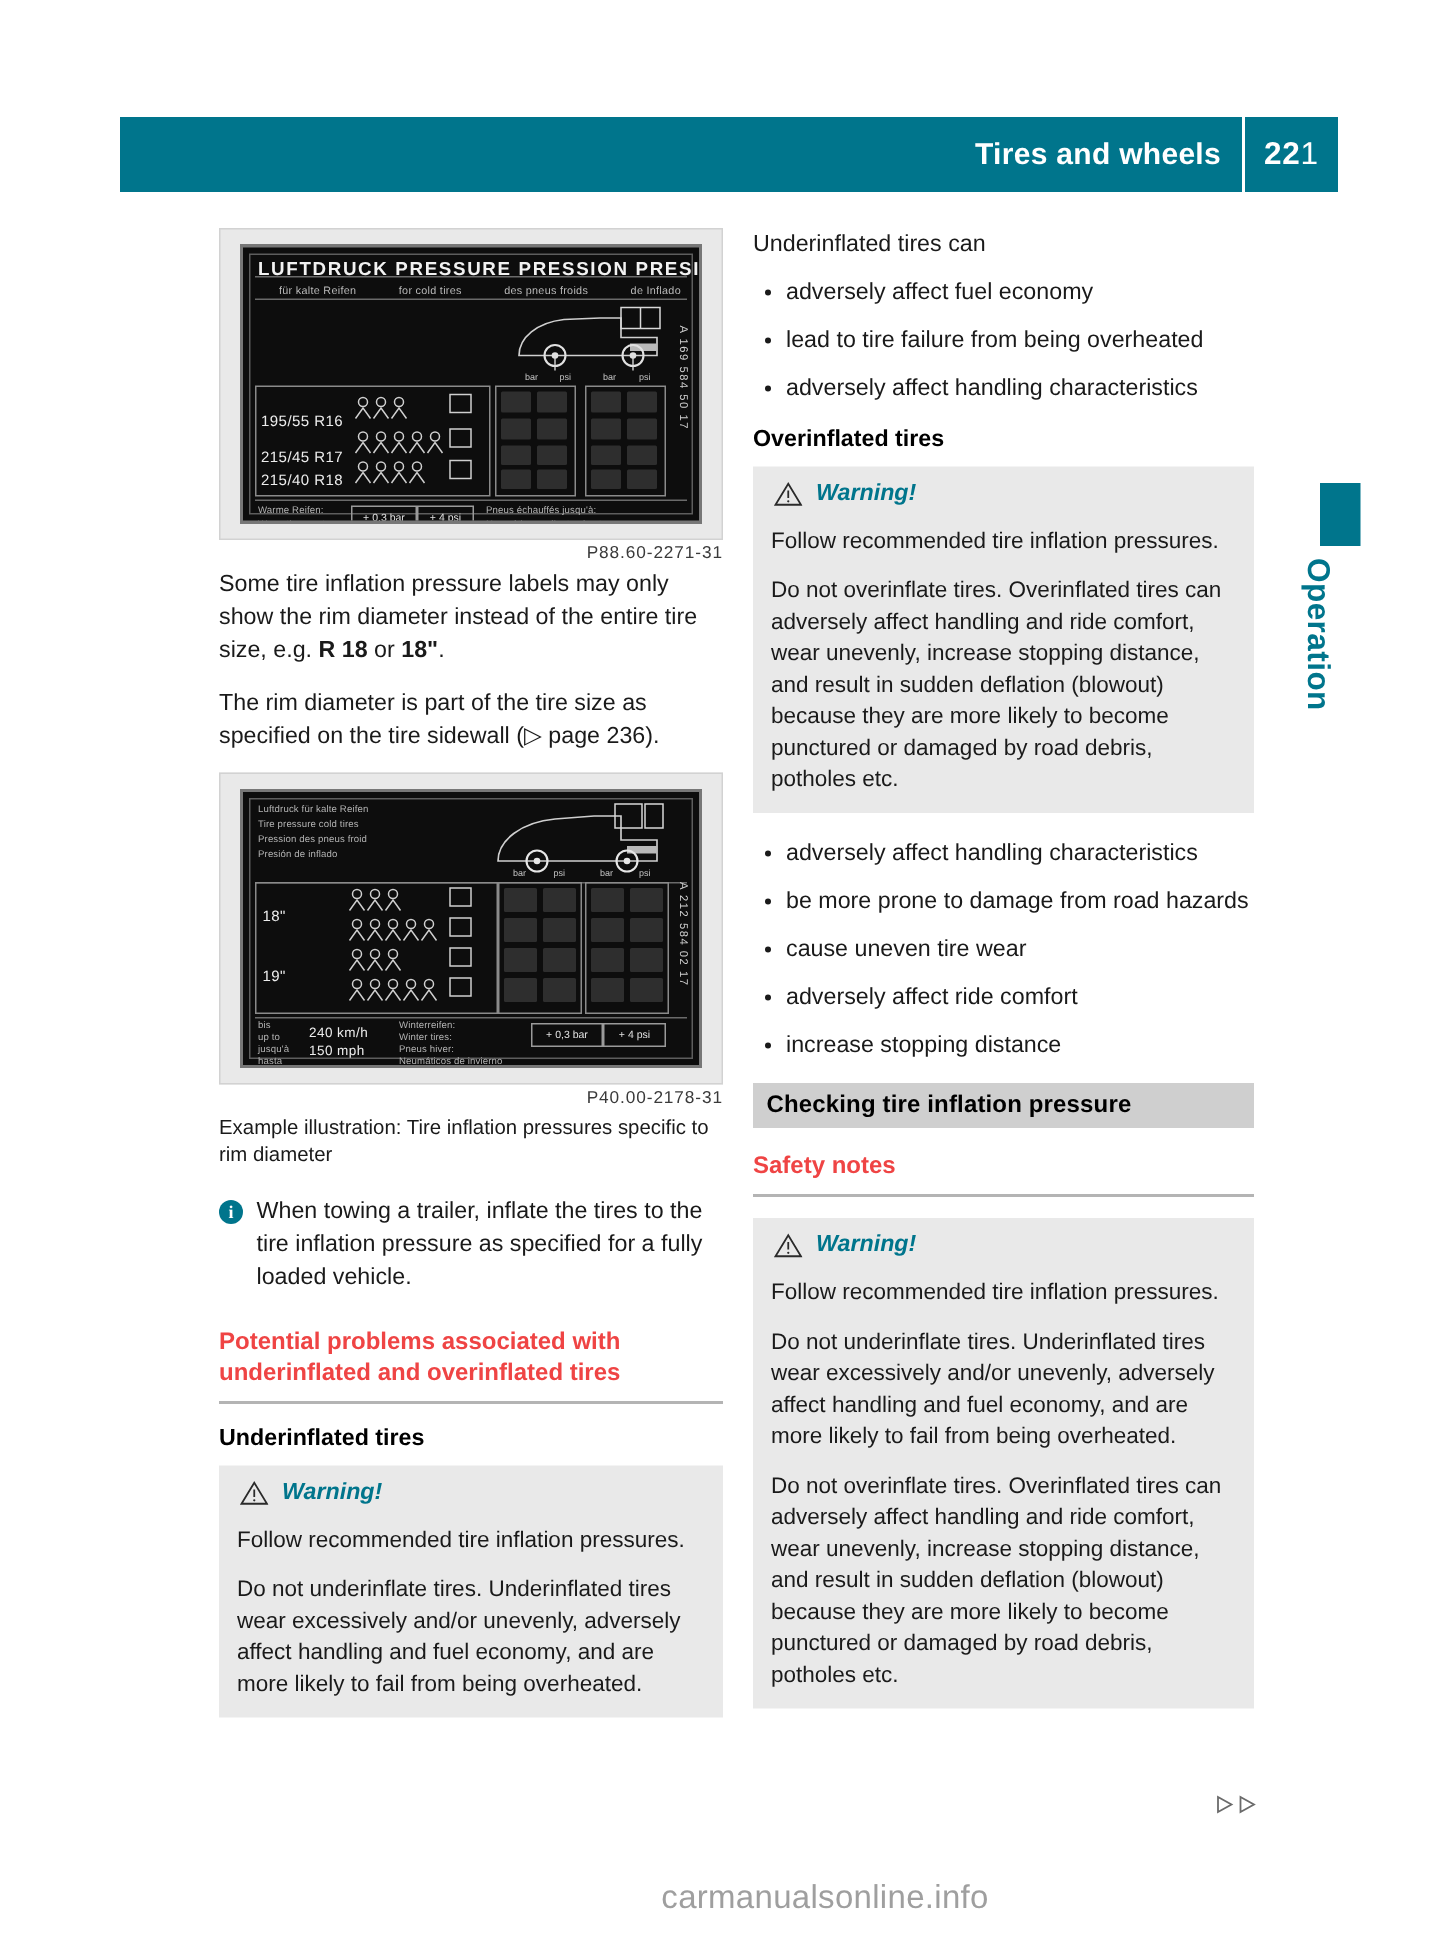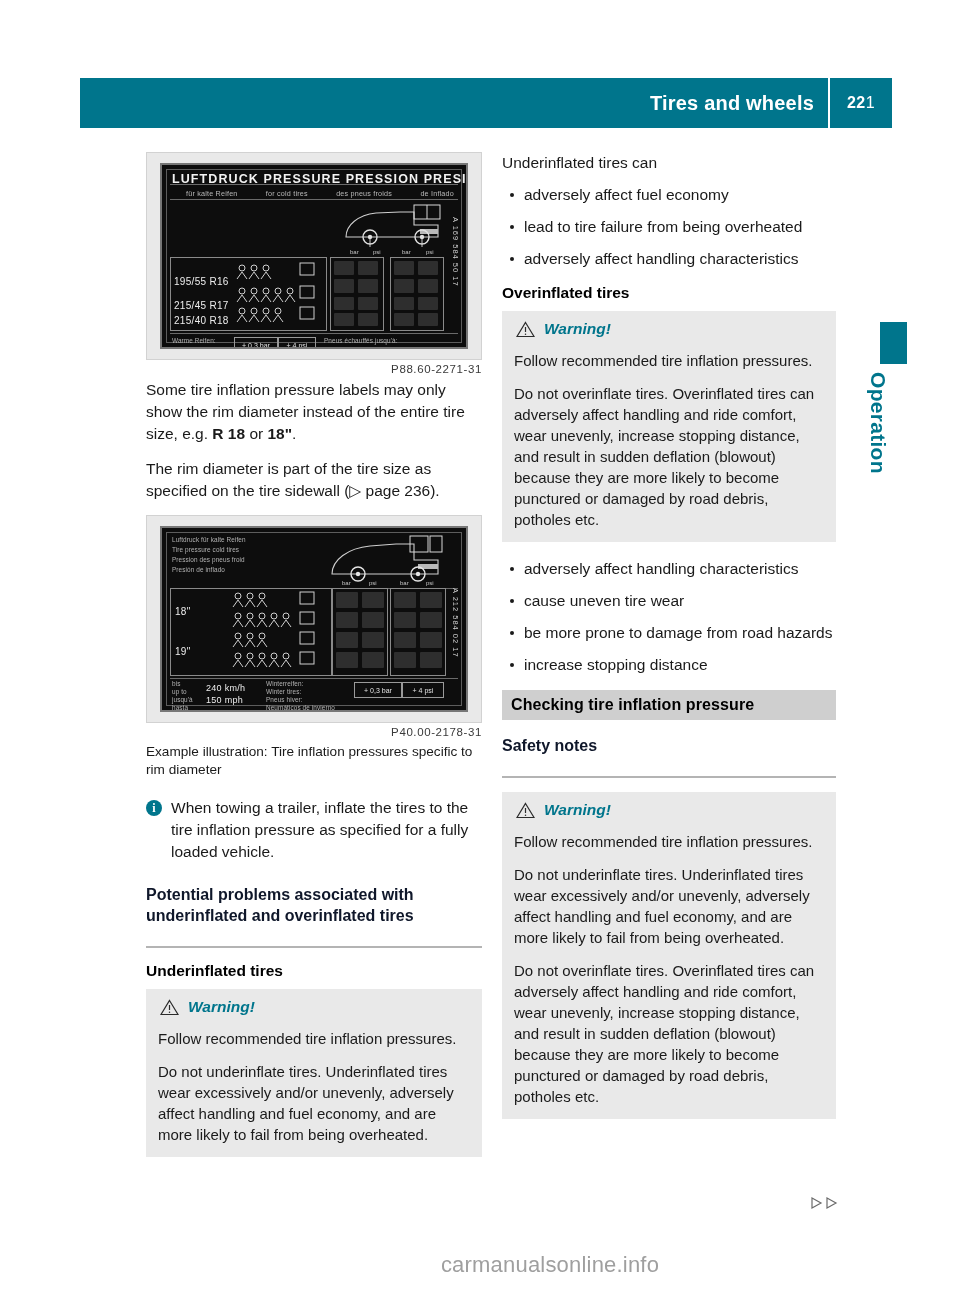--- a/index.html
+++ b/index.html
@@ -48,21 +48,21 @@
   }
   .header-page-block {
     background: #00758c;
     width: 62px;
     display: flex;
     align-items: center;
     justify-content: center;
   }
   .page-num {
     color: #ffffff;
-    font-size: 16px;
+    font-size: 21px;
     letter-spacing: 0.5px;
   }
   .page-num b { font-weight: bold; }
   .page-num span.thin { font-weight: normal; }
 
   
   .side-tab-square {
     position: absolute;
     left: 880px;
     top: 322px;
@@ -226,24 +226,24 @@
     background: #cfcfcf;
     margin: 0 0 16px 0;
     padding: 6px 9px 6px 9px;
     color: #000;
     letter-spacing: 0.1px;
   }
   h3.head-rule {
     font-size: 16px;
     font-weight: bold;
     margin: 6px 0 5px 0;
-    padding: 0 0 20px 0;
+    padding: 0 0 8px 0;
     border-bottom: 2px solid #b4b4b4;
     line-height: 1.27;
-    color: #0f172a;
+    color: #ef4444;
   }
   h4.head-plain {
     font-size: 15.5px;
     font-weight: bold;
     margin: 14px 0 9px 0;
     color: #000;
   }
   h4.head-plain.tight { margin-top: 2px; }
 
   
@@ -632,22 +632,23 @@
       </svg>
       <span class="warn-title">Warning!</span>
     </div>
     <p>Follow recommended tire inflation pressures.</p>
     <p>Do not overinflate tires. Overinflated tires can adversely affect handling and ride comfort, wear unevenly, increase stopping distance, and result in sudden deflation (blowout) because they are more likely to become punctured or damaged by road debris, potholes etc.</p>
   </div>
 
 
   <ul class="bullets">
     <li>adversely affect handling characteristics</li>
+    <li>be more prone to damage from road hazards</li>
     <li>cause uneven tire wear</li>
-    <li>be more prone to damage from road hazards</li>
+    <li>adversely affect ride comfort</li>
     <li>increase stopping distance</li>
   </ul>
 
   <h2 class="section-band">Checking tire inflation pressure</h2>
 
   <h3 class="head-rule">Safety notes</h3>
 
   <div class="warn-box" style="margin-top:14px">
     <div class="warn-head">
       <svg class="tri-icon" width="19" height="17" viewBox="0 0 19 17">

